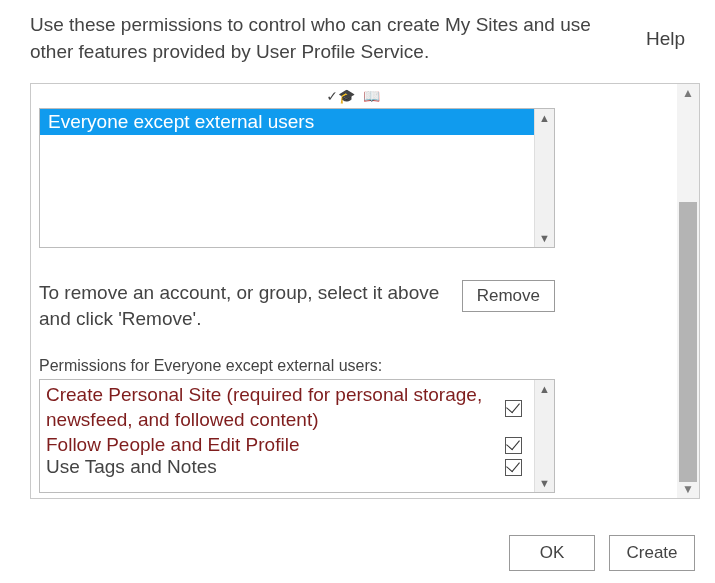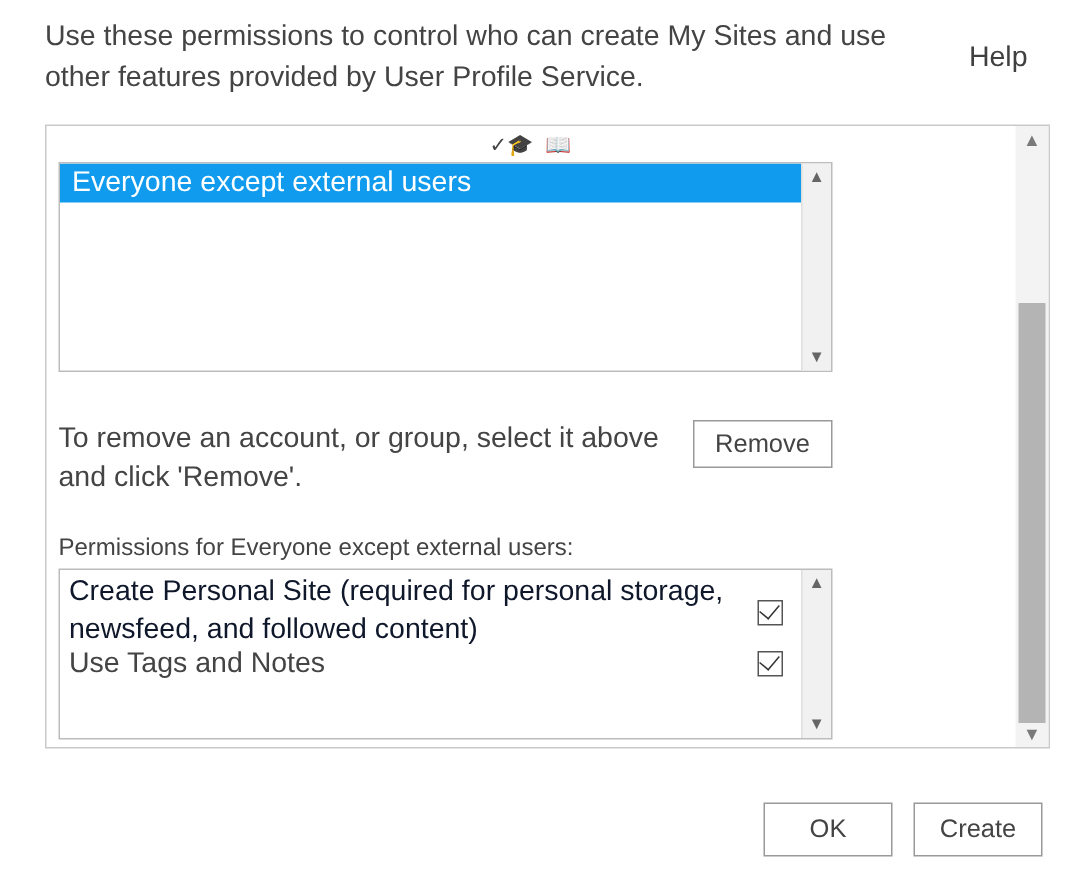--- a/index.html
+++ b/index.html
@@ -137,21 +137,21 @@
     left: 0; top: 0; right: 20px; bottom: 0;
     padding: 3px 6px;
   }
   .perm-row {
     display: flex;
     align-items: center;
     justify-content: space-between;
   }
   .perm-text {
     font-size: 19px;
-    color: #0f172a;
+    color: #7f1d1d;
     line-height: 1.3;
     flex: 1;
   }
   .perm-check {
     width: 17px;
     height: 17px;
     border: 1px solid #555;
     position: relative;
     margin-left: 10px;
     margin-right: 6px;
@@ -246,20 +246,24 @@
       </div>
 
       <div class="perm-label">Permissions for Everyone except external users:</div>
 
       <div class="perm-box">
         <div class="perm-inner">
           <div class="perm-row">
             <div class="perm-text">Create Personal Site (required for personal storage, newsfeed, and followed content)</div>
             <div class="perm-check"></div>
           </div>
+          <div class="perm-row">
+            <div class="perm-text">Follow People and Edit Profile</div>
+            <div class="perm-check"></div>
+          </div>
           <div class="perm-row cut">
             <div class="perm-text">Use Tags and Notes</div>
             <div class="perm-check"></div>
           </div>
         </div>
         <div class="perm-scroll">
           <div class="scroll-arrow top">▲</div>
           <div class="scroll-arrow bottom">▼</div>
         </div>
       </div>

